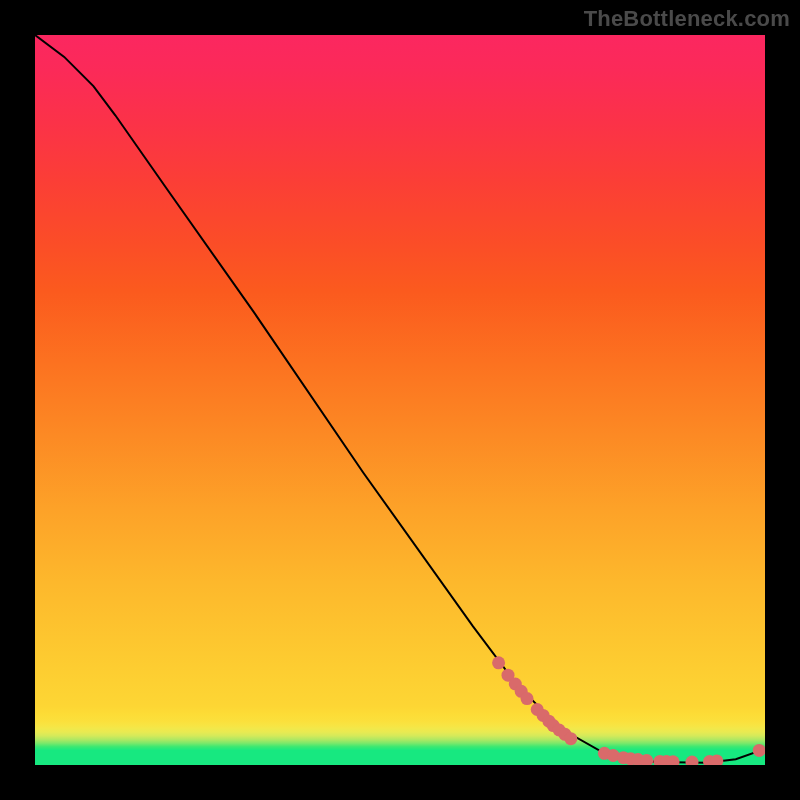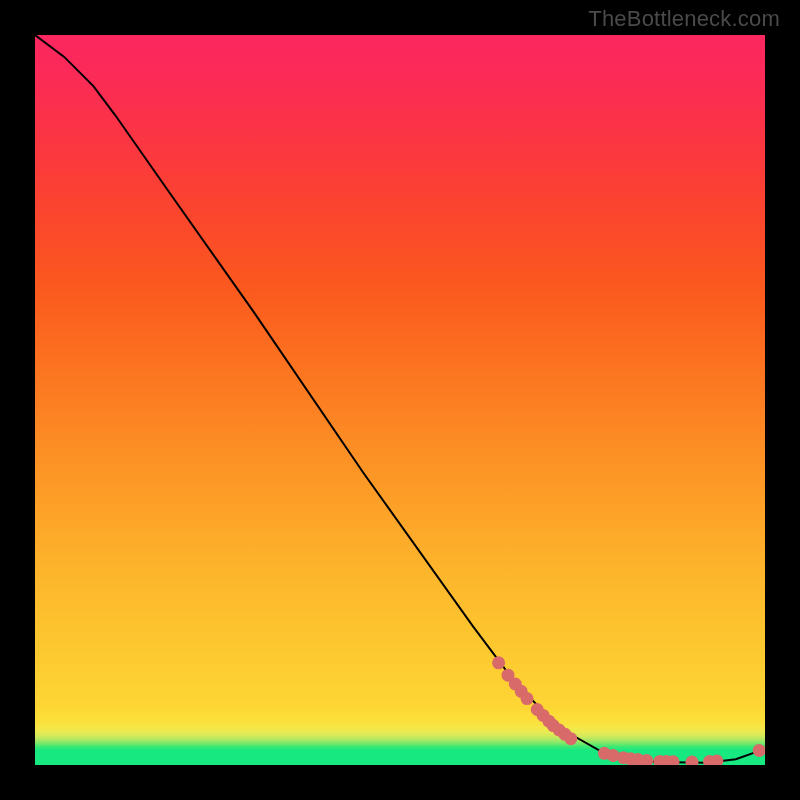--- a/index.html
+++ b/index.html
@@ -45,24 +45,24 @@
       #fb4c28 72%,
       #fb3e36 80%,
       #fb3248 88%,
       #fb2a58 95%,
       #fb2760 100%
     );
   }
   .watermark {
     position: absolute;
     top: 6px;
-    right: 20px;
+    right: 10px;
     color: #4a4a4a;
     font-size: 22px;
-    font-weight: 400;
+    font-weight: 700;
     letter-spacing: 0.2px;
     user-select: none;
   }
   svg.overlay {
     position: absolute;
     left: 0;
     top: 0;
     width: 730px;
     height: 730px;
   }

